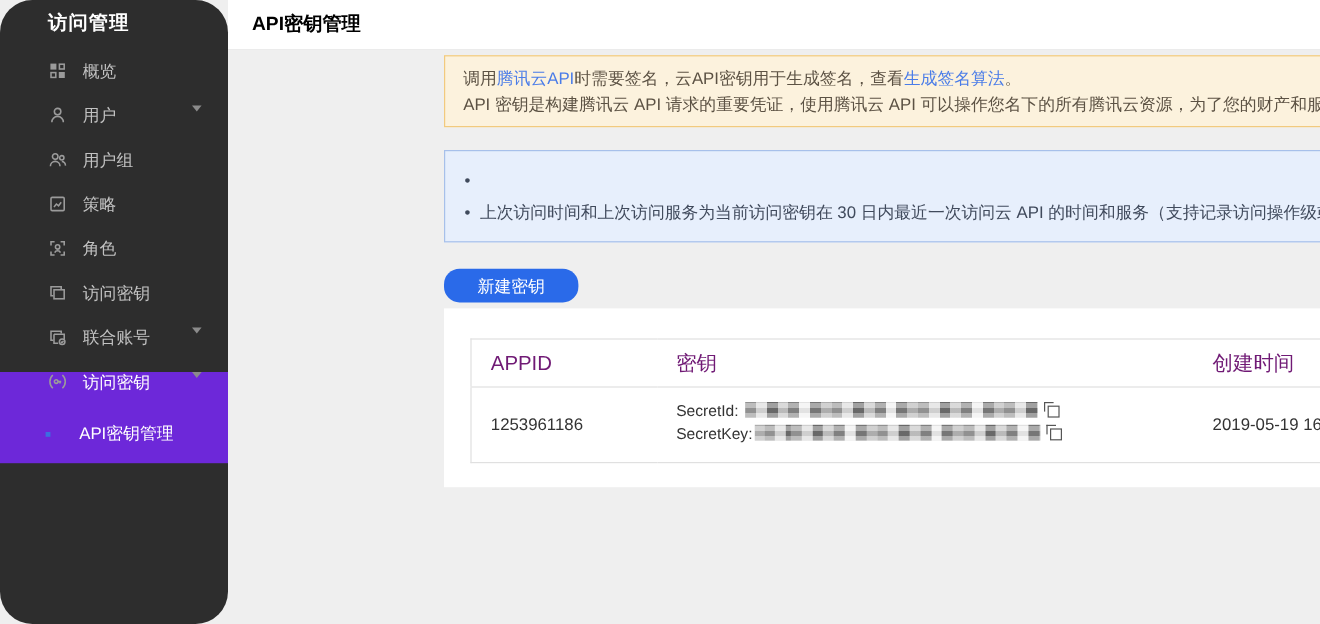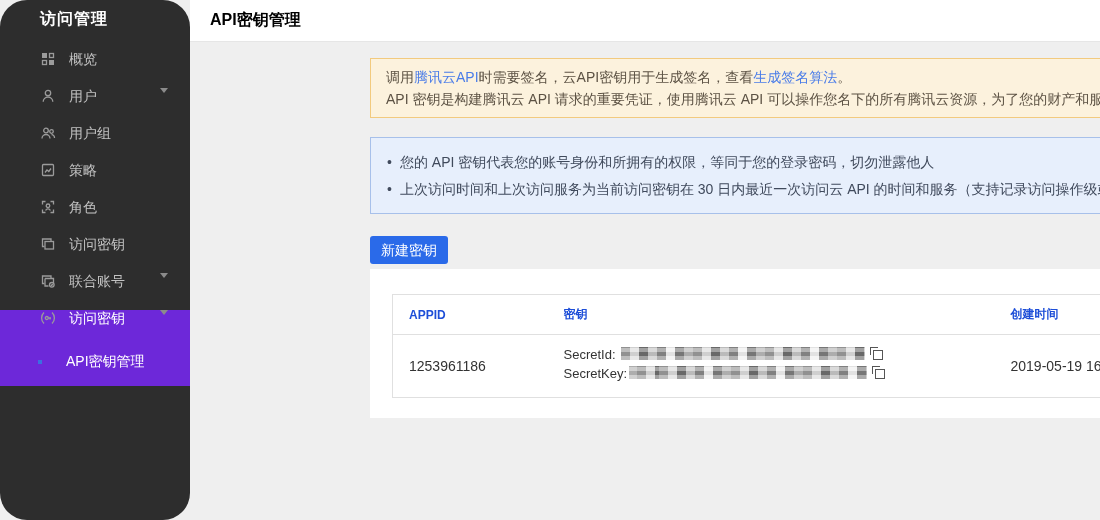--- a/index.html
+++ b/index.html
@@ -16,35 +16,35 @@
   .arrow-down { width:0; height:0; border-left:4px solid transparent; border-right:4px solid transparent; border-top:5px solid #8b8b8b; margin-left:auto; }
   .active-block { background:#6d28d9; padding-bottom:9px; }
   .active-block .nav-item { color:#fff; }
   .sub-item { display:flex; align-items:center; height:30px; padding-left:38px; color:#fff; font-size:14px; cursor:pointer; }
   .sub-dot { width:4px; height:4px; background:#3b6fe0; margin-right:24px; flex:none; }
 
   
   .main { margin-left:190px; }
   .page-header { height:42px; background:#fff; border-bottom:1px solid #e6e6e6; display:flex; align-items:center; padding-left:20px; }
   .page-title { font-size:16px; font-weight:bold; color:#000; }
-  .content { padding:16px 0 0 180px; }
+  .content { padding:4px 0 0 180px; }
 
   .notice { width:1000px; border:1px solid; font-size:14px; }
   .notice-warning { background:#fcf2dd; border-color:#f2ca7e; color:#5c5244; padding:7px 15px; line-height:22px; }
   .notice-warning .line { white-space:nowrap; }
   .link { color:#4a7ce8; cursor:pointer; }
   .notice-info { background:#e7effc; border-color:#a7c0ea; color:#404a5c; margin-top:19px; padding:9px 16px; }
   .notice-info .bullet { display:flex; line-height:24px; margin:3px 0; white-space:nowrap; }
   .bullet-mark { margin-right:8px; flex:none; }
 
-  .btn-primary { margin-top:22px; width:78px; height:28px; background:#2a6ae9; color:#fff; font-size:14px; line-height:28px; text-align:center; border:none; border-radius:3px; cursor:pointer; display:block; }
+  .btn-primary { margin-top:22px; width:112px; height:28px; background:#2a6ae9; color:#fff; font-size:14px; line-height:28px; text-align:center; border:none; border-radius:13px; cursor:pointer; display:block; }
 
   .card { margin-top:5px; width:1000px; background:#fff; padding:25px 20px 20px 22px; }
   table.keys { border-collapse:collapse; width:958px; border:1px solid #e0e0e0; table-layout:fixed; }
-  table.keys th { height:40px; text-align:left; font-weight:bold; color:#1d4ed8; font-size:12px; padding:0 0 0 16px; }
+  table.keys th { height:40px; text-align:left; font-weight:normal; color:#701a75; font-size:17px; padding:0 0 0 16px; }
   table.keys td { border-top:1px solid #e0e0e0; padding:12px 0 12px 16px; vertical-align:middle; }
   .col-appid { width:155px; } .col-secret { width:447px; } .col-created { width:356px; }
   .appid-val, .created-val { color:#333; font-size:14px; white-space:nowrap; }
   .secret-line { display:flex; align-items:flex-start; height:19px; color:#333; font-size:13px; white-space:nowrap; }
   .secret-label { flex:none; }
   .mosaic { display:inline-block; height:13px; margin-left:5px; background-image:
       repeating-linear-gradient(0deg, rgba(255,255,255,0.35) 0 4px, rgba(0,0,0,0.06) 4px 8px),
       repeating-linear-gradient(90deg, #9a9a9a 0 9px, #dcdcdc 9px 18px, #6f6f6f 18px 27px, #c6c6c6 27px 36px, #888 36px 45px, #f0f0f0 45px 54px, #7d7d7d 54px 63px, #b8b8b8 63px 72px); }
   .mosaic-id { width:244px; }
   .mosaic-key { width:238px; margin-left:2px; background-position:0 0, 30px 0; }
@@ -172,21 +172,20 @@
   <div class="content">
 
     <div class="notice notice-warning">
       <div class="line"><span>调用</span><span class="link">腾讯云API</span><span>时需要签名，云API密钥用于生成签名，查看</span><span class="link">生成签名算法</span><span>。</span></div>
       <div class="line">API 密钥是构建腾讯云 API 请求的重要凭证，使用腾讯云 API 可以操作您名下的所有腾讯云资源，为了您的财产和服务安全，请妥善保</div>
     </div>
 
     <div class="notice notice-info">
       <div class="bullet">
         <span class="bullet-mark">•</span>
-        <span>您的 API 密钥代表您的账号身份和所拥有的权限，等同于您的登录密码，切勿泄露他人</span>
       </div>
       <div class="bullet">
         <span class="bullet-mark">•</span>
         <span>上次访问时间和上次访问服务为当前访问密钥在 30 日内最近一次访问云 API 的时间和服务（支持记录访问操作级或资源级粒度的服务</span>
       </div>
     </div>
 
     <button class="btn-primary">新建密钥</button>
 
     <div class="card">

